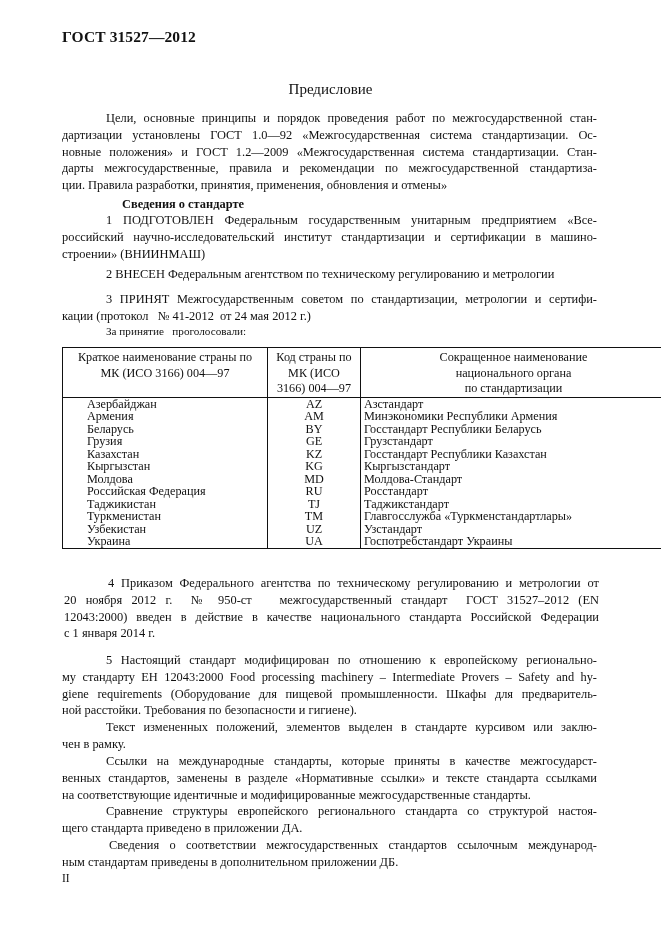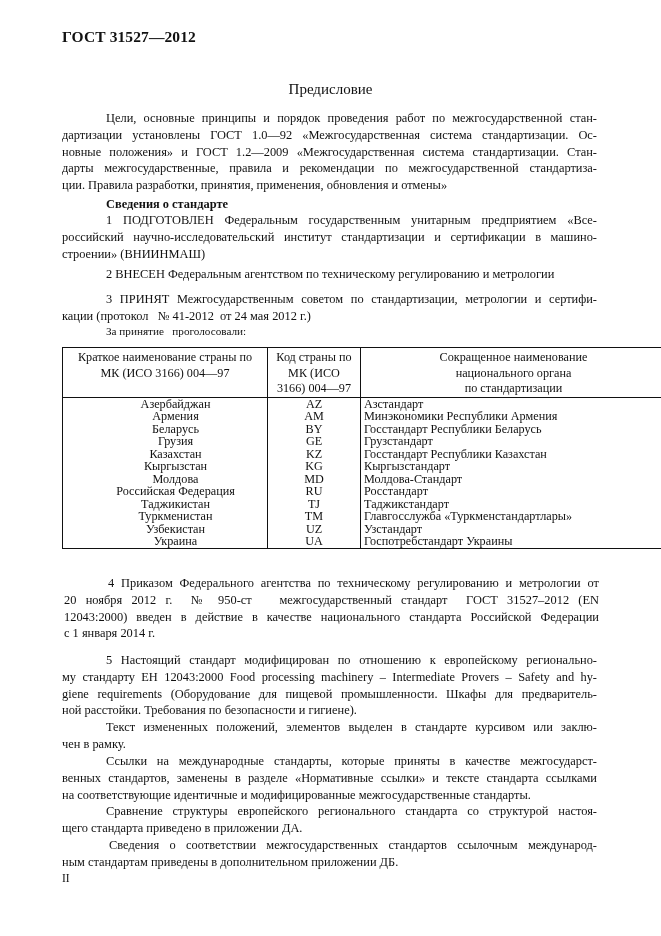--- a/index.html
+++ b/index.html
@@ -12,39 +12,39 @@
     .doc-id {
       left:62px; top:28px; font-size:15.5px; font-weight:bold; letter-spacing:0.1px;
     }
     .title {
       left:0; width:661px; top:81px; text-align:center; font-size:15px; font-weight:normal;
     }
     .para {
       font-size:12.4px; line-height:16.8px; text-align:justify; text-align-last:left;
     }
     .jl { text-align:justify; text-align-last:justify; display:block; }
-    .heading-bold { font-weight:bold; }
+    .heading-bold { font-weight:bold;margin-left:16px; }
 
     table.countries {
       position:absolute; left:62px; top:347px;
       width:607px; border-collapse:collapse;
       font-size:12.2px;
     }
     table.countries th {
       font-weight:normal; border:1px solid #111; vertical-align:top;
       padding:2px 2px 0 2px; line-height:15.6px; text-align:center;
       height:44px;
     }
     table.countries td {
       padding:0 3px; line-height:12.5px; height:12.5px; white-space:nowrap;
       border-left:1px solid #111; border-right:1px solid #111;
     }
     table.countries th.c3, table.countries td.c3 { border-right:3px solid #4c1d95; }
     table.countries tr:last-child td { border-bottom:1.5px solid #111; }
-    td.c1 { padding-left:24px !important;text-align:center; }
+    td.c1 { padding-left:24px !important; }
     td.c2 { text-align:center; }
     .pageno { left:62px; top:872px; font-size:11.5px;text-align:right; }
   </style>
 </head>
 <body>
 
 <div class="abs doc-id">ГОСТ 31527—2012</div>
 <div class="abs title">Предисловие</div>
 
 <div class="abs para" style="left:62px; top:110px; width:535px;">

